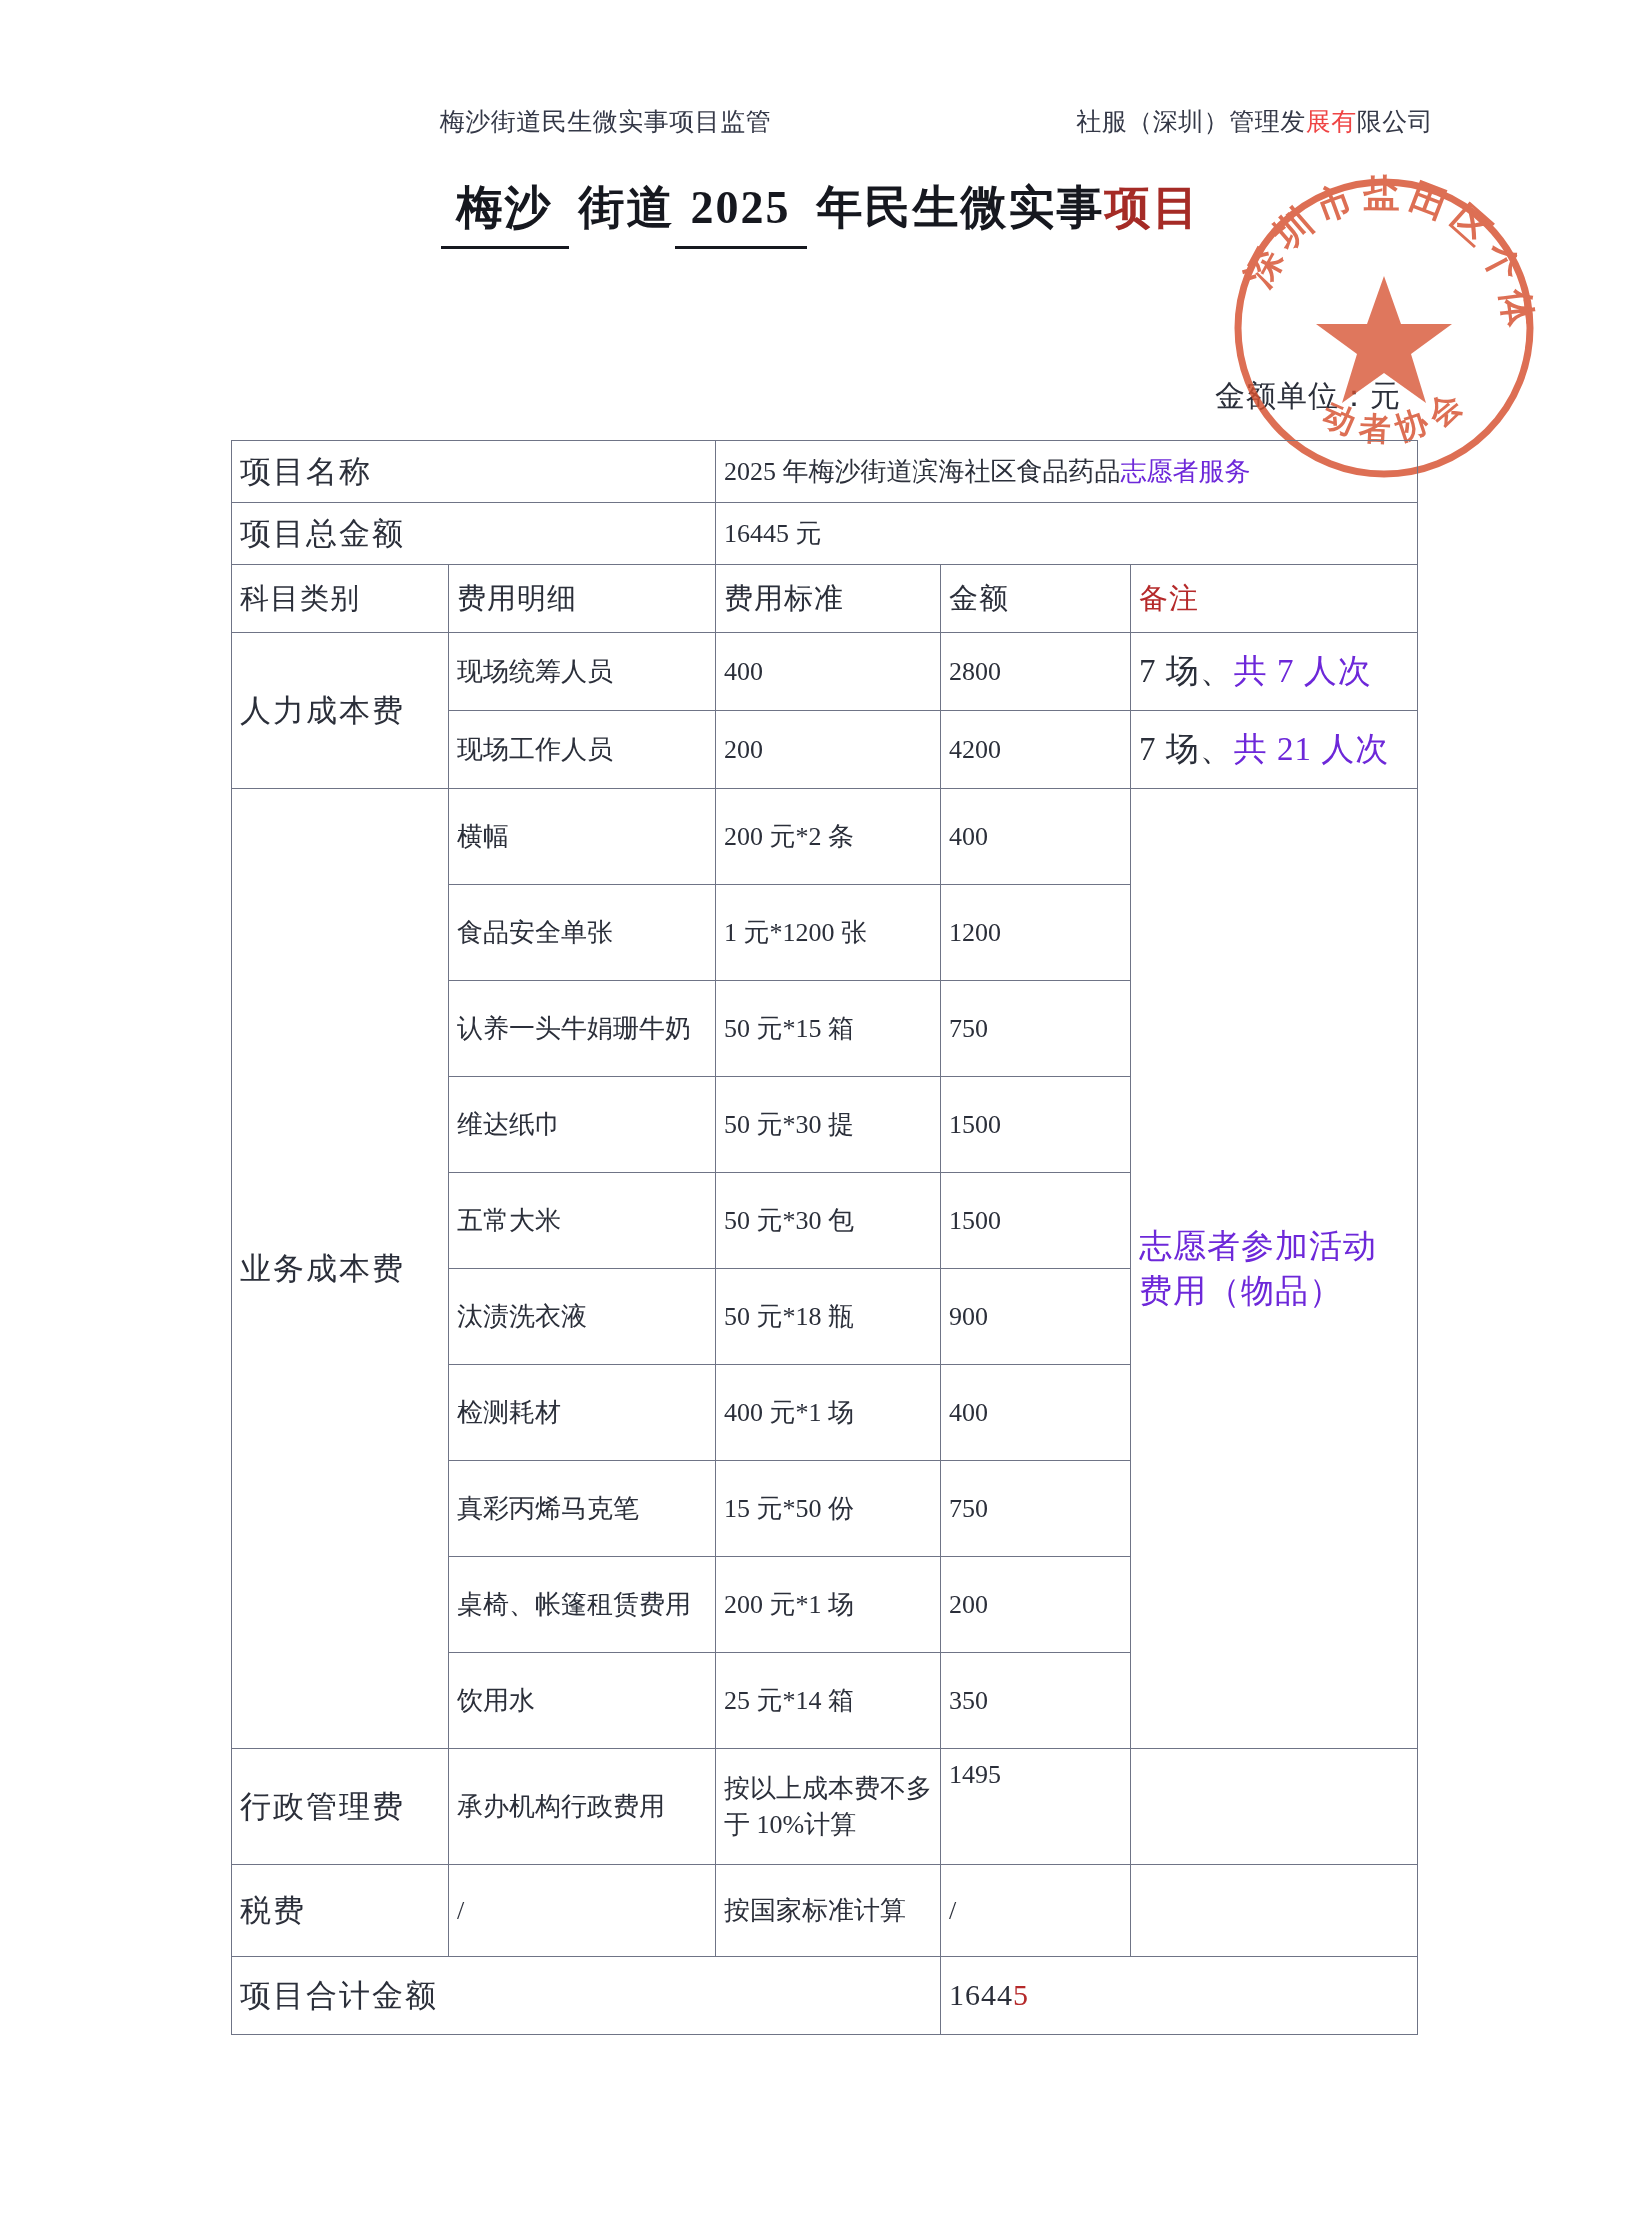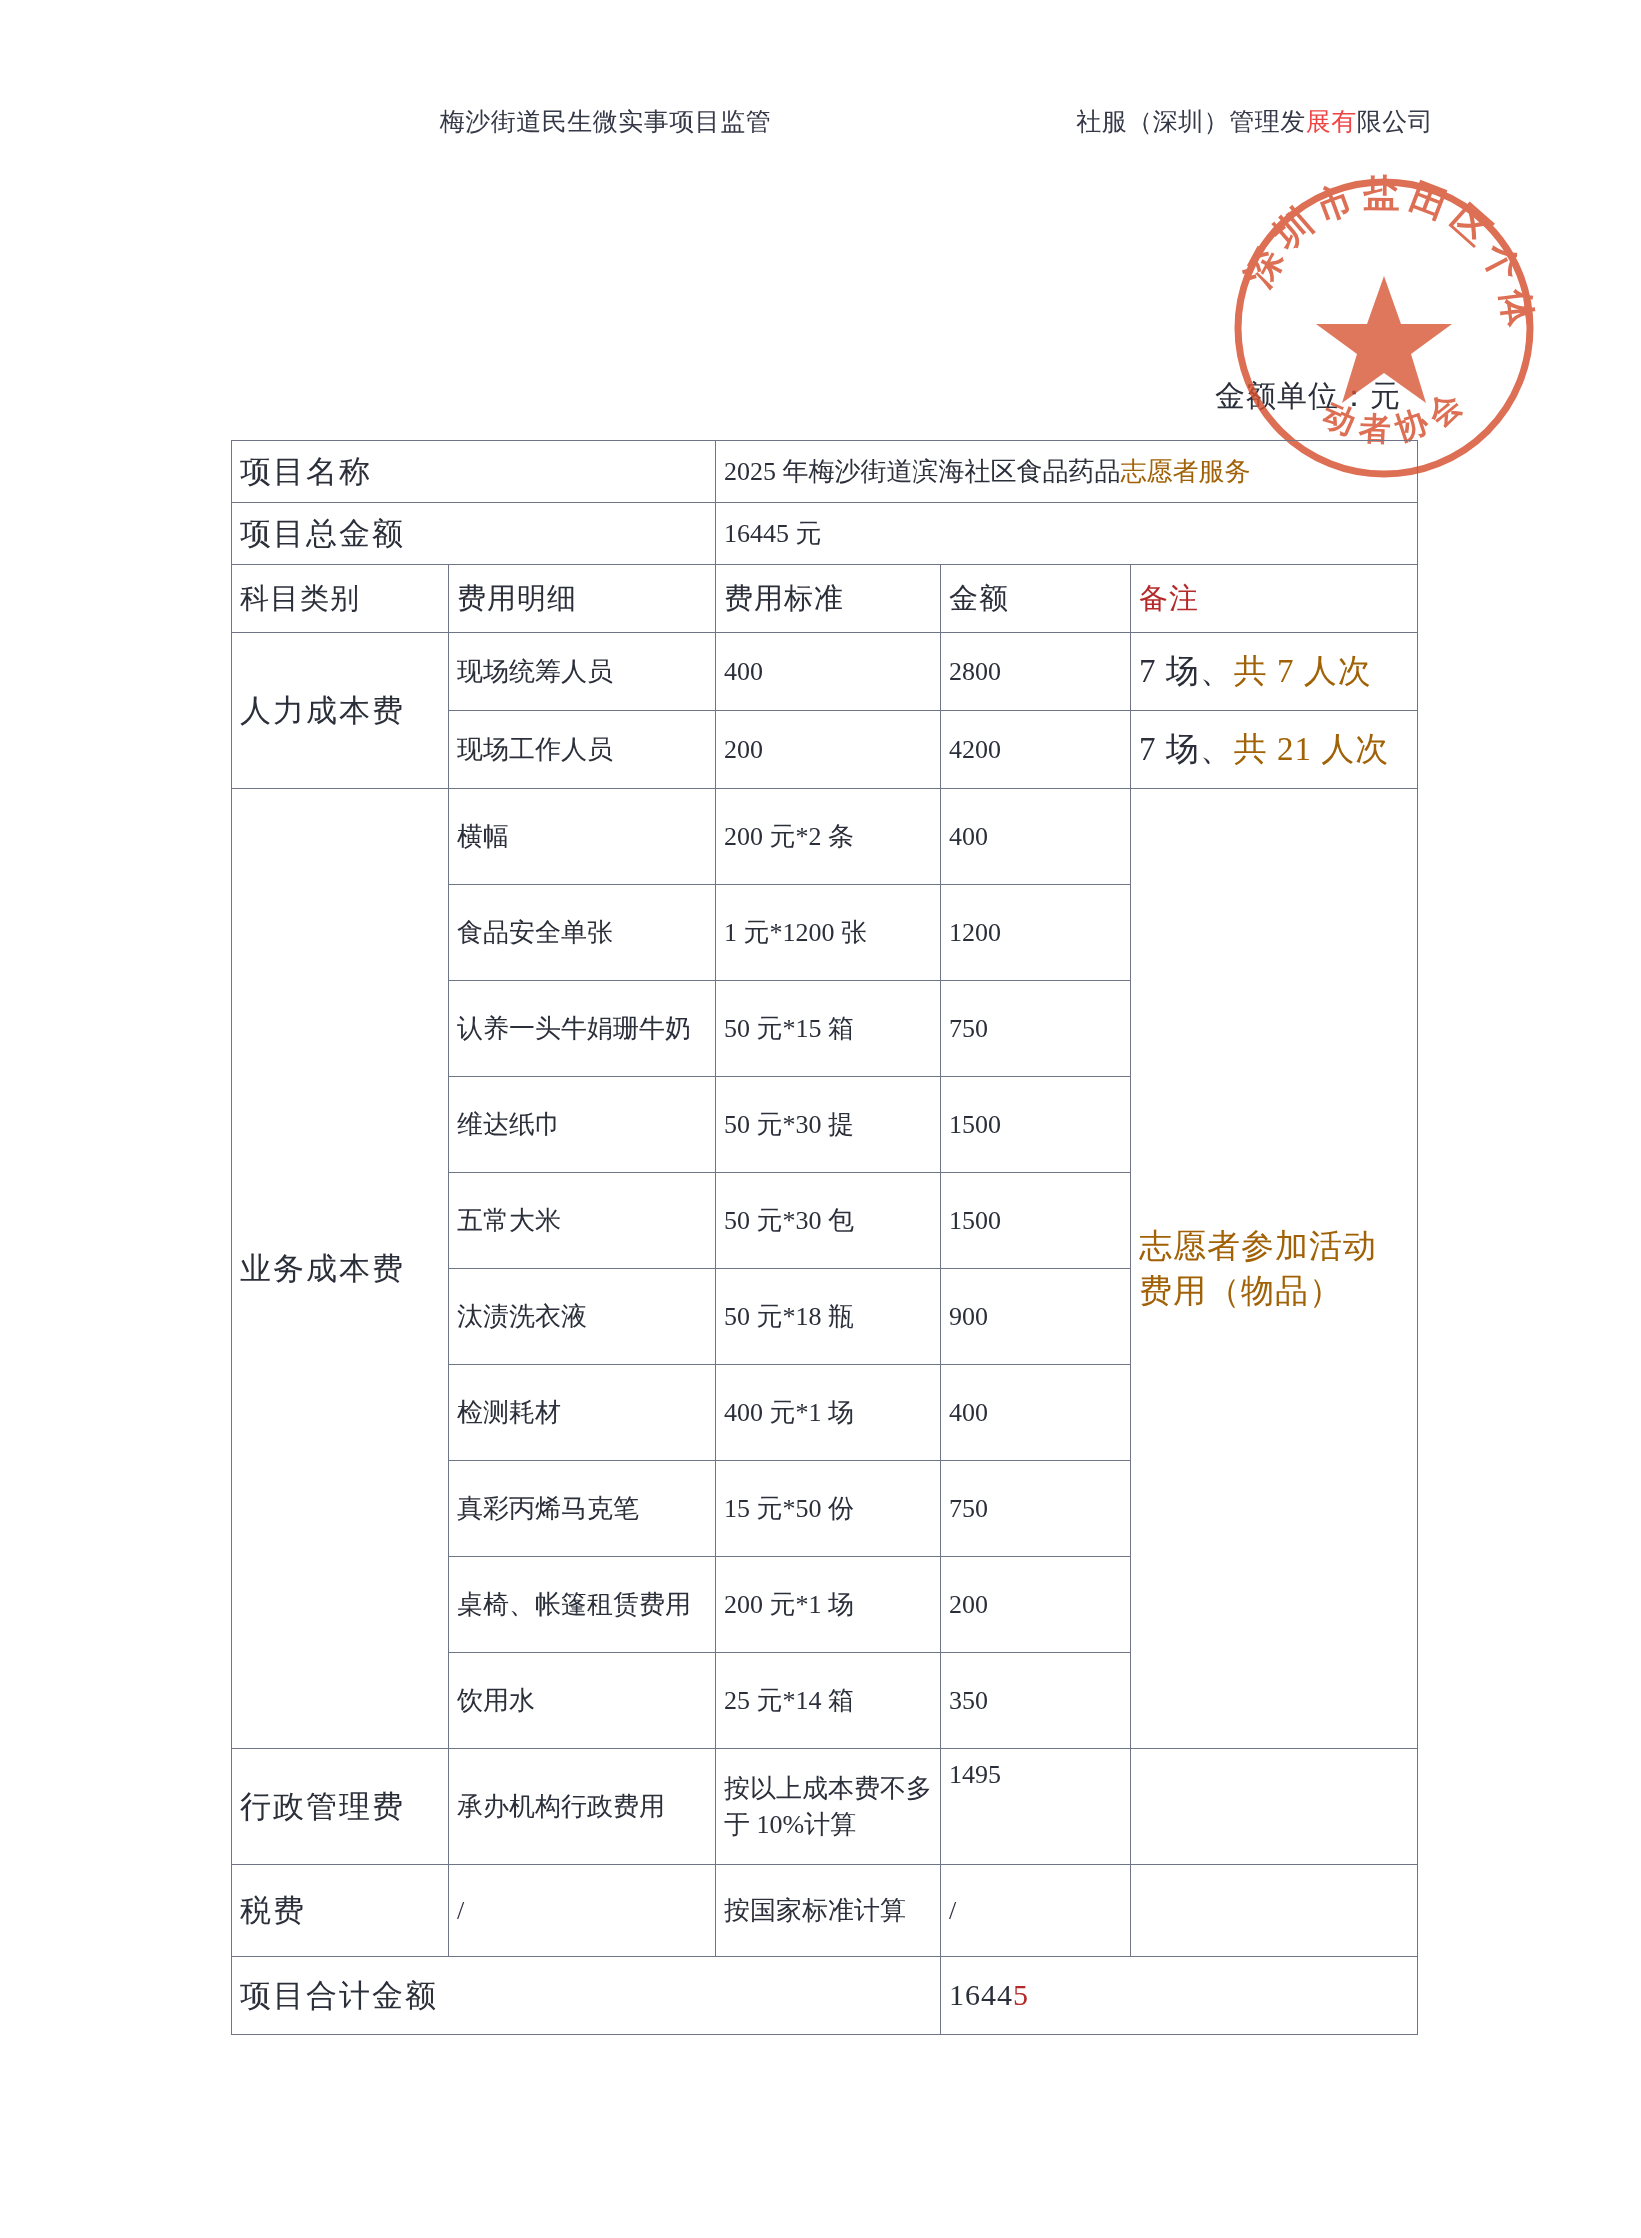--- a/index.html
+++ b/index.html
@@ -68,21 +68,21 @@
   .c2{width:267px;}
   .c3{width:225px;}
   .c4{width:190px;}
   .c5{width:287px;}
 
   .ctr{text-align:left;}
   .lft{text-align:left;padding-left:18px;}
   .big{font-size:31px;letter-spacing:2px;}
   .hdr{font-size:29px;letter-spacing:1px;}
   .red{color:#b5292a;}
-  .redish{color:#a16207;}
+  .redish{color:#6d28d9;}
 
   .h-name{height:62px;}
   .h-total{height:62px;}
   .h-hdr{height:68px;}
   .h-tall{height:78px;}
   .h-xtall{height:96px;}
   .h-adm{height:116px;}
   .h-tax{height:92px;}
   .h-sum{height:78px;}
 
@@ -95,20 +95,21 @@
 <body>
 
 <div class="page">
 
   <div class="run-header">
     <span class="left">梅沙街道民生微实事项目监管</span>
     <span class="right"><span>社服（深圳）管理发</span><span class="red">展有</span><span>限公司</span></span>
   </div>
 
   <div class="title-block">
+    <div class="title-line"><span class="ul">梅沙</span><span class="sp"></span><span>街道</span><span class="ul">2025</span><span class="sp"></span><span>年民生微实事</span><span class="red">项目</span></div>
   </div>
 
   <div class="unit-line">金额单位：元</div>
 
   <div class="stamp">
     <svg width="312" height="312" viewBox="0 0 312 312" xmlns="http://www.w3.org/2000/svg">
       <defs>
         <path id="sealArc" d="M 34,156 A 122,122 0 1 1 278,156"></path>
         <path id="sealArcLow" d="M 44,156 A 112,112 0 1 0 268,156"></path>
       </defs>

